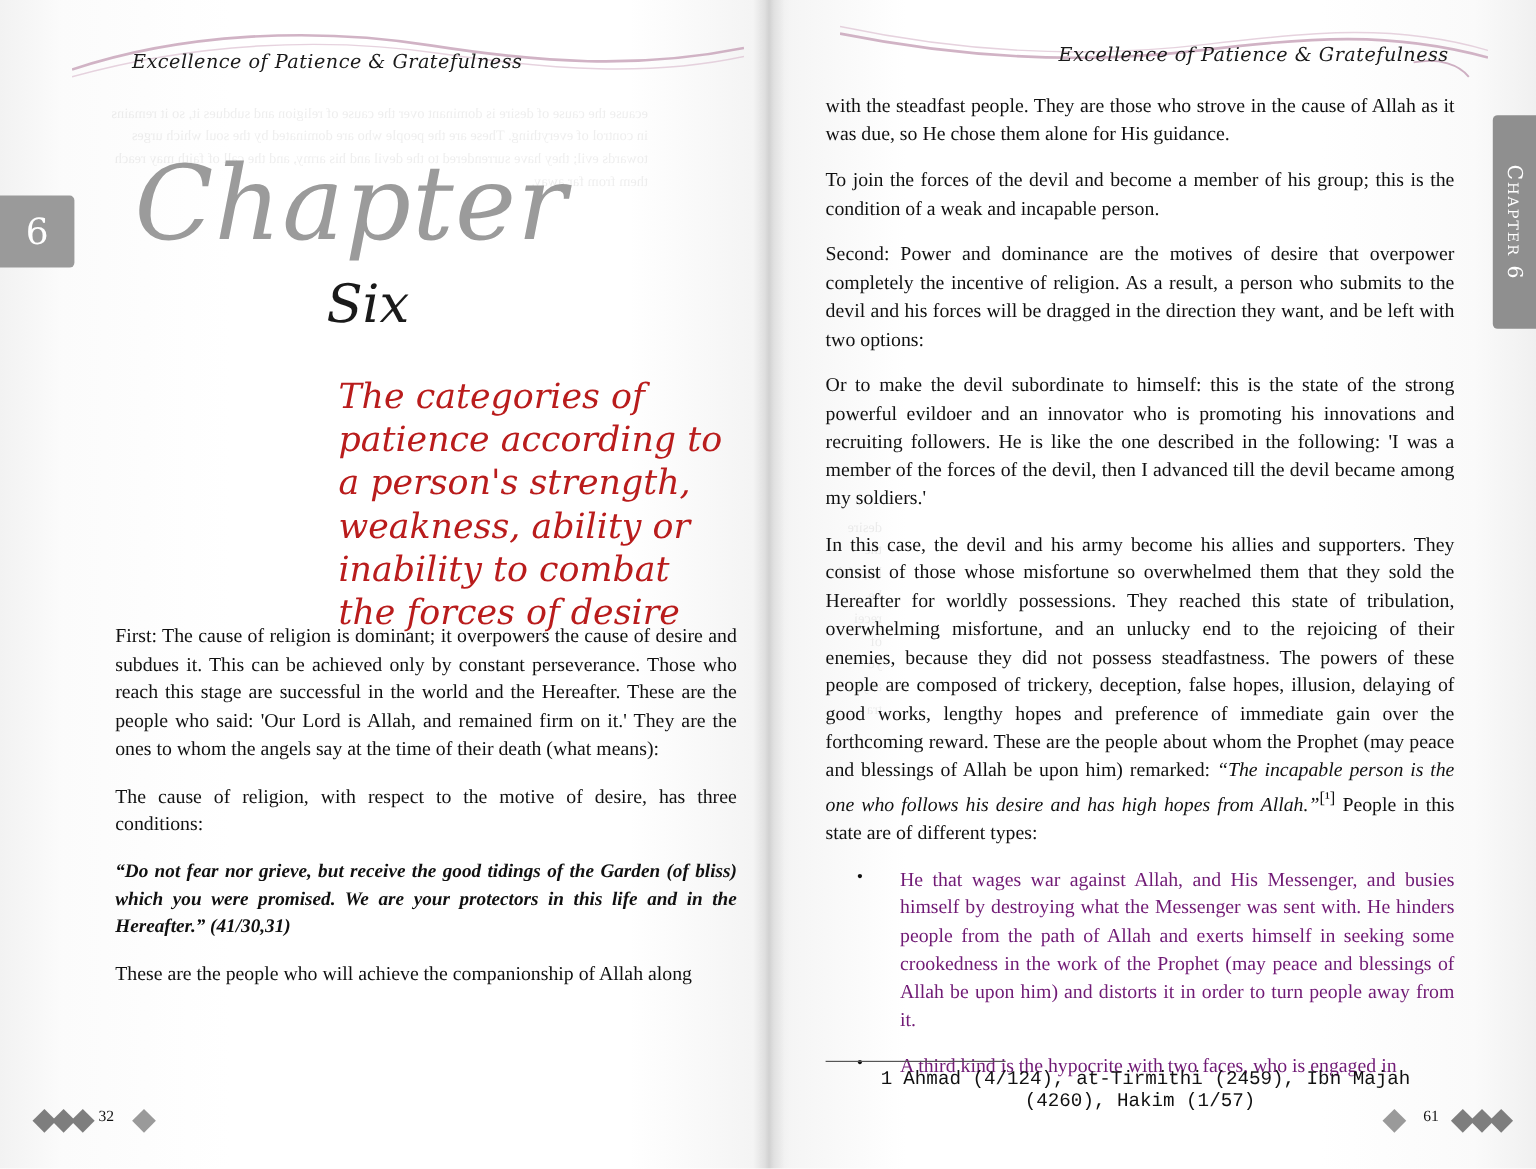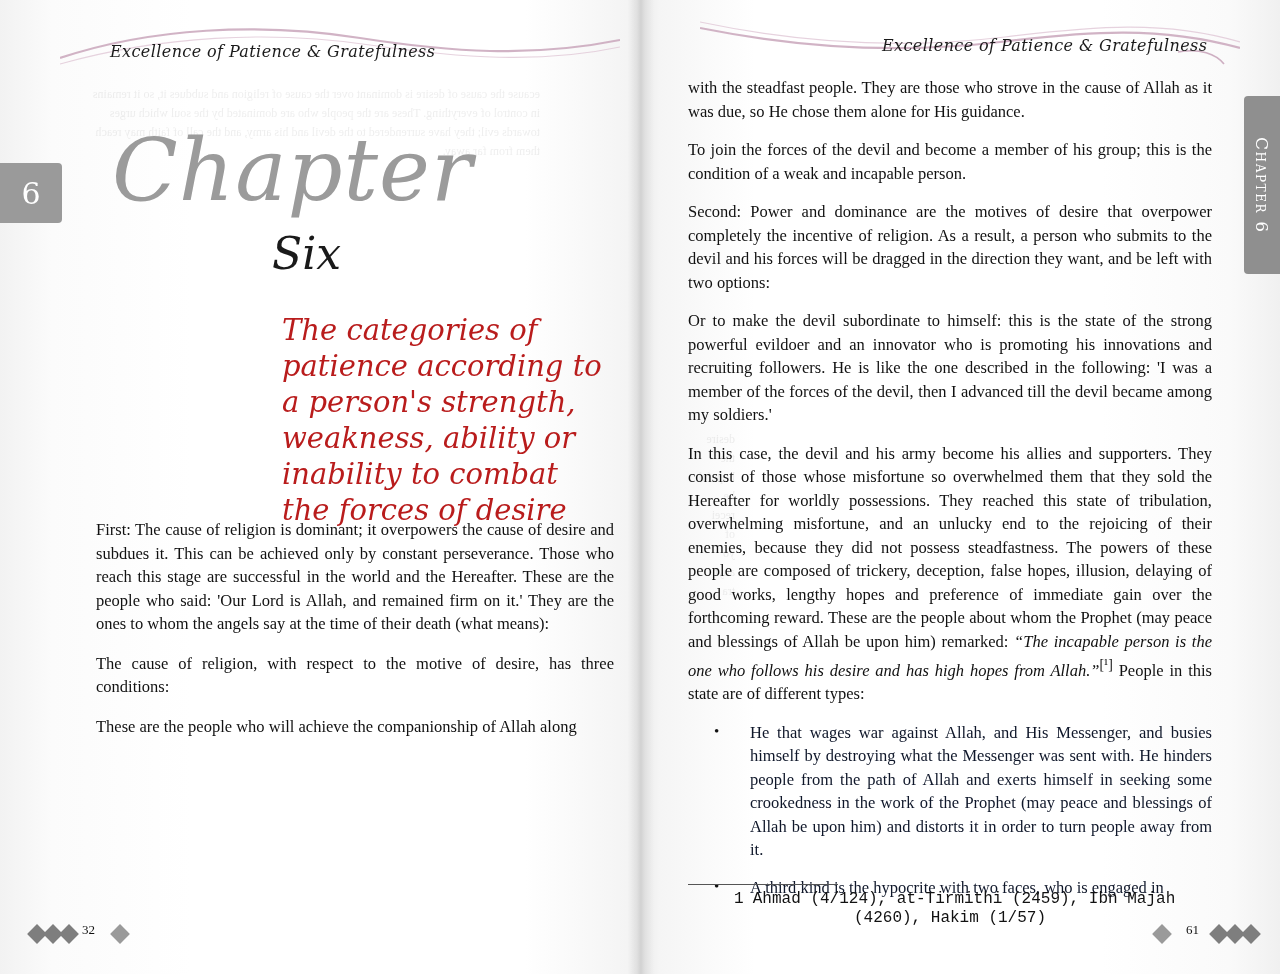--- a/index.html
+++ b/index.html
@@ -144,21 +144,21 @@
   ul.bullets {
     margin: 4px 0 0 0;
     padding: 0 0 0 26px;
     list-style: none;
   }
   ul.bullets li {
     position: relative;
     font-family: "Liberation Serif", serif;
     font-size: 16.5px;
     line-height: 23.5px;
-    color: #0f172a;
+    color: #701a75;
     text-align: justify;
     margin: 0 0 14px 0;
     padding-left: 36px;
   }
   ul.bullets li:before {
     content: "\2022";
     position: absolute; left: 0; top: -1px;
     font-size: 15px;
     color: #111111;
   }
@@ -237,20 +237,21 @@
 
   <div class="chapter-word">
     <span>Chapter</span>
   </div>
   <div class="chapter-num-word">Six</div>
   <div class="chapter-subtitle">The categories of patience according to a person's strength, weakness, ability or inability to combat the forces of desire</div>
 
   <div class="col-left">
     <p class="para">First: The cause of religion is dominant; it overpowers the cause of desire and subdues it. This can be achieved only by constant perseverance. Those who reach this stage are successful in the world and the Hereafter. These are the people who said: 'Our Lord is Allah, and remained firm on it.' They are the ones to whom the angels say at the time of their death (what means):</p>
     <p class="para">The cause of religion, with respect to the motive of desire, has three conditions:</p>
+    <p class="quote-block">“Do not fear nor grieve, but receive the good tidings of the Garden (of bliss) which you were promised. We are your protectors in this life and in the Hereafter.” (41/30,31)</p>
     <p class="para">These are the people who will achieve the companionship of Allah along</p>
   </div>
 
   <div class="col-right">
     <p class="para">with the steadfast people. They are those who strove in the cause of Allah as it was due, so He chose them alone for His guidance.</p>
     <p class="para">To join the forces of the devil and become a member of his group; this is the condition of a weak and incapable person.</p>
     <p class="para">Second: Power and dominance are the motives of desire that overpower completely the incentive of religion. As a result, a person who submits to the devil and his forces will be dragged in the direction they want, and be left with two options:</p>
     <p class="para">Or to make the devil subordinate to himself: this is the state of the strong powerful evildoer and an innovator who is promoting his innovations and recruiting followers. He is like the one described in the following: 'I was a member of the forces of the devil, then I advanced till the devil became among my soldiers.'</p>
     <p class="para"><span>In this case, the devil and his army become his allies and supporters. They consist of those whose misfortune so overwhelmed them that they sold the Hereafter for worldly possessions. They reached this state of tribulation, overwhelming misfortune, and an unlucky end to the rejoicing of their enemies, because they did not possess steadfastness. The powers of these people are composed of trickery, deception, false hopes, illusion, delaying of good works, lengthy hopes and preference of immediate gain over the forthcoming reward. These are the people about whom the Prophet (may peace and blessings of Allah be upon him) remarked: </span><span class="ital">“The incapable person is the one who follows his desire and has high hopes from Allah.”</span><sup>[¹]</sup><span> People in this state are of different types:</span></p>
 

